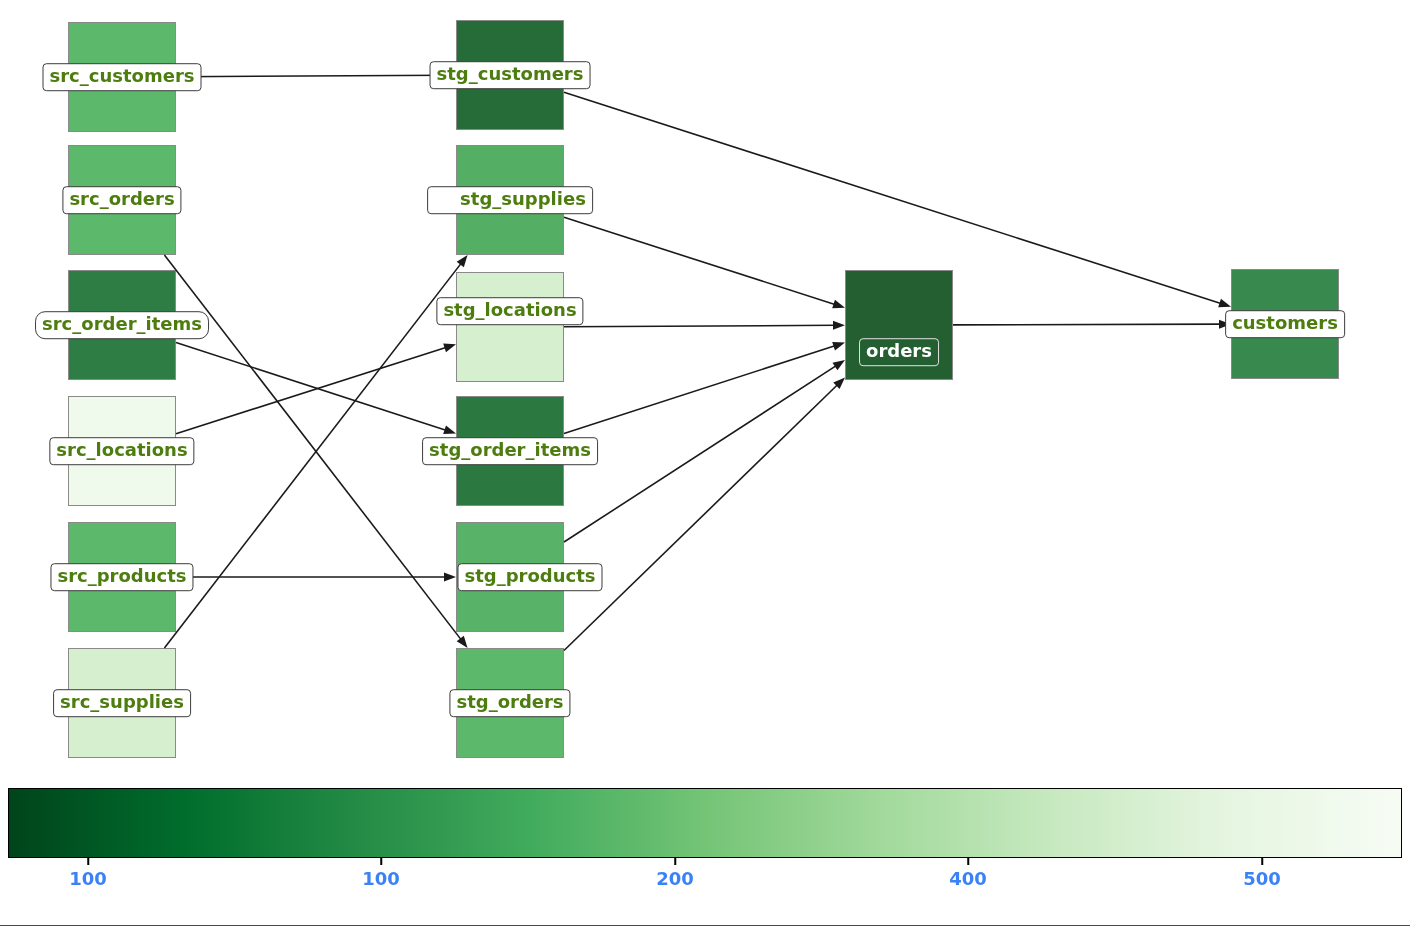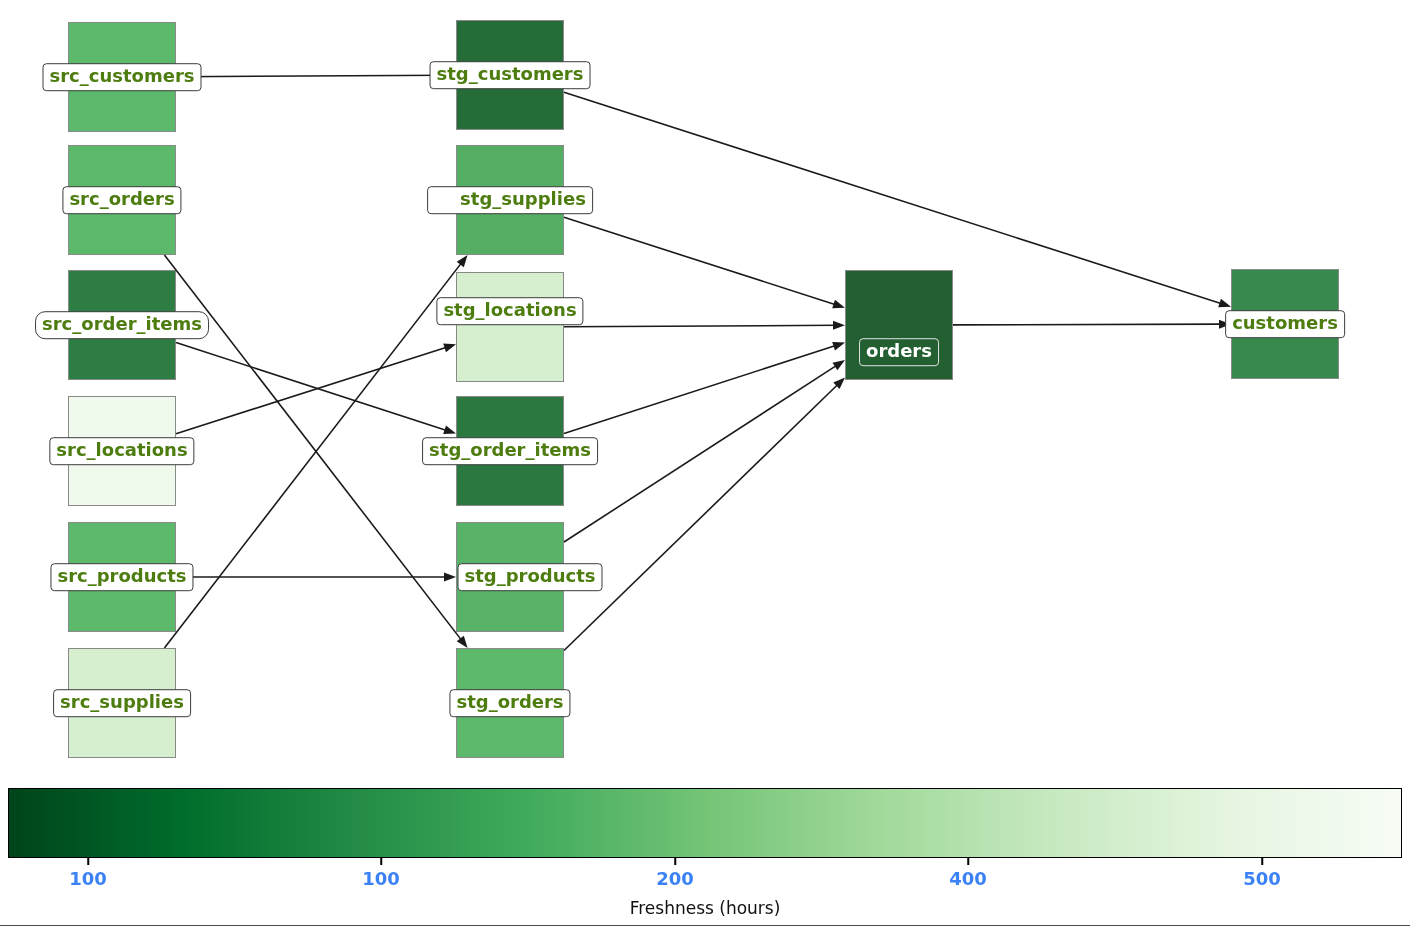--- a/index.html
+++ b/index.html
@@ -168,21 +168,20 @@
       <div class="cb-tick-label" style="left: 5.74%;">100</div>
       <div class="cb-tick" style="left: 26.76%;"></div>
       <div class="cb-tick-label" style="left: 26.76%;">100</div>
       <div class="cb-tick" style="left: 47.85%;"></div>
       <div class="cb-tick-label" style="left: 47.85%;">200</div>
       <div class="cb-tick" style="left: 68.87%;"></div>
       <div class="cb-tick-label" style="left: 68.87%; text-align: center;">400</div>
       <div class="cb-tick" style="left: 89.96%;"></div>
       <div class="cb-tick-label" style="left: 89.96%;">500</div>
     </div>
-  <div class="colorbar-title">Freshness (hours)</div>
   <div class="bottom-line"></div>
 <div class="node-box" style="left: 122px; top: 77px; width: 108px; height: 110px; background: rgb(92, 184, 107);"></div>
     <div class="node-label" style="left: 122px; top: 77px;">src_customers</div>
     <div class="node-box" style="left: 122px; top: 200px; width: 108px; height: 110px; background: rgb(92, 184, 107);"></div>
     <div class="node-label" style="left: 122px; top: 200px;">src_orders</div>
     <div class="node-box" style="left: 122px; top: 325px; width: 108px; height: 110px; background: rgb(46, 125, 68);"></div>
     <div class="node-label" style="left: 122px; top: 325px; border-radius: 10px;">src_order_items</div>
     <div class="node-box" style="left: 122px; top: 451px; width: 108px; height: 110px; background: rgb(239, 249, 236);"></div>
     <div class="node-label" style="left: 122px; top: 451px;">src_locations</div>
     <div class="node-box" style="left: 122px; top: 577px; width: 108px; height: 110px; background: rgb(92, 184, 107);"></div>

